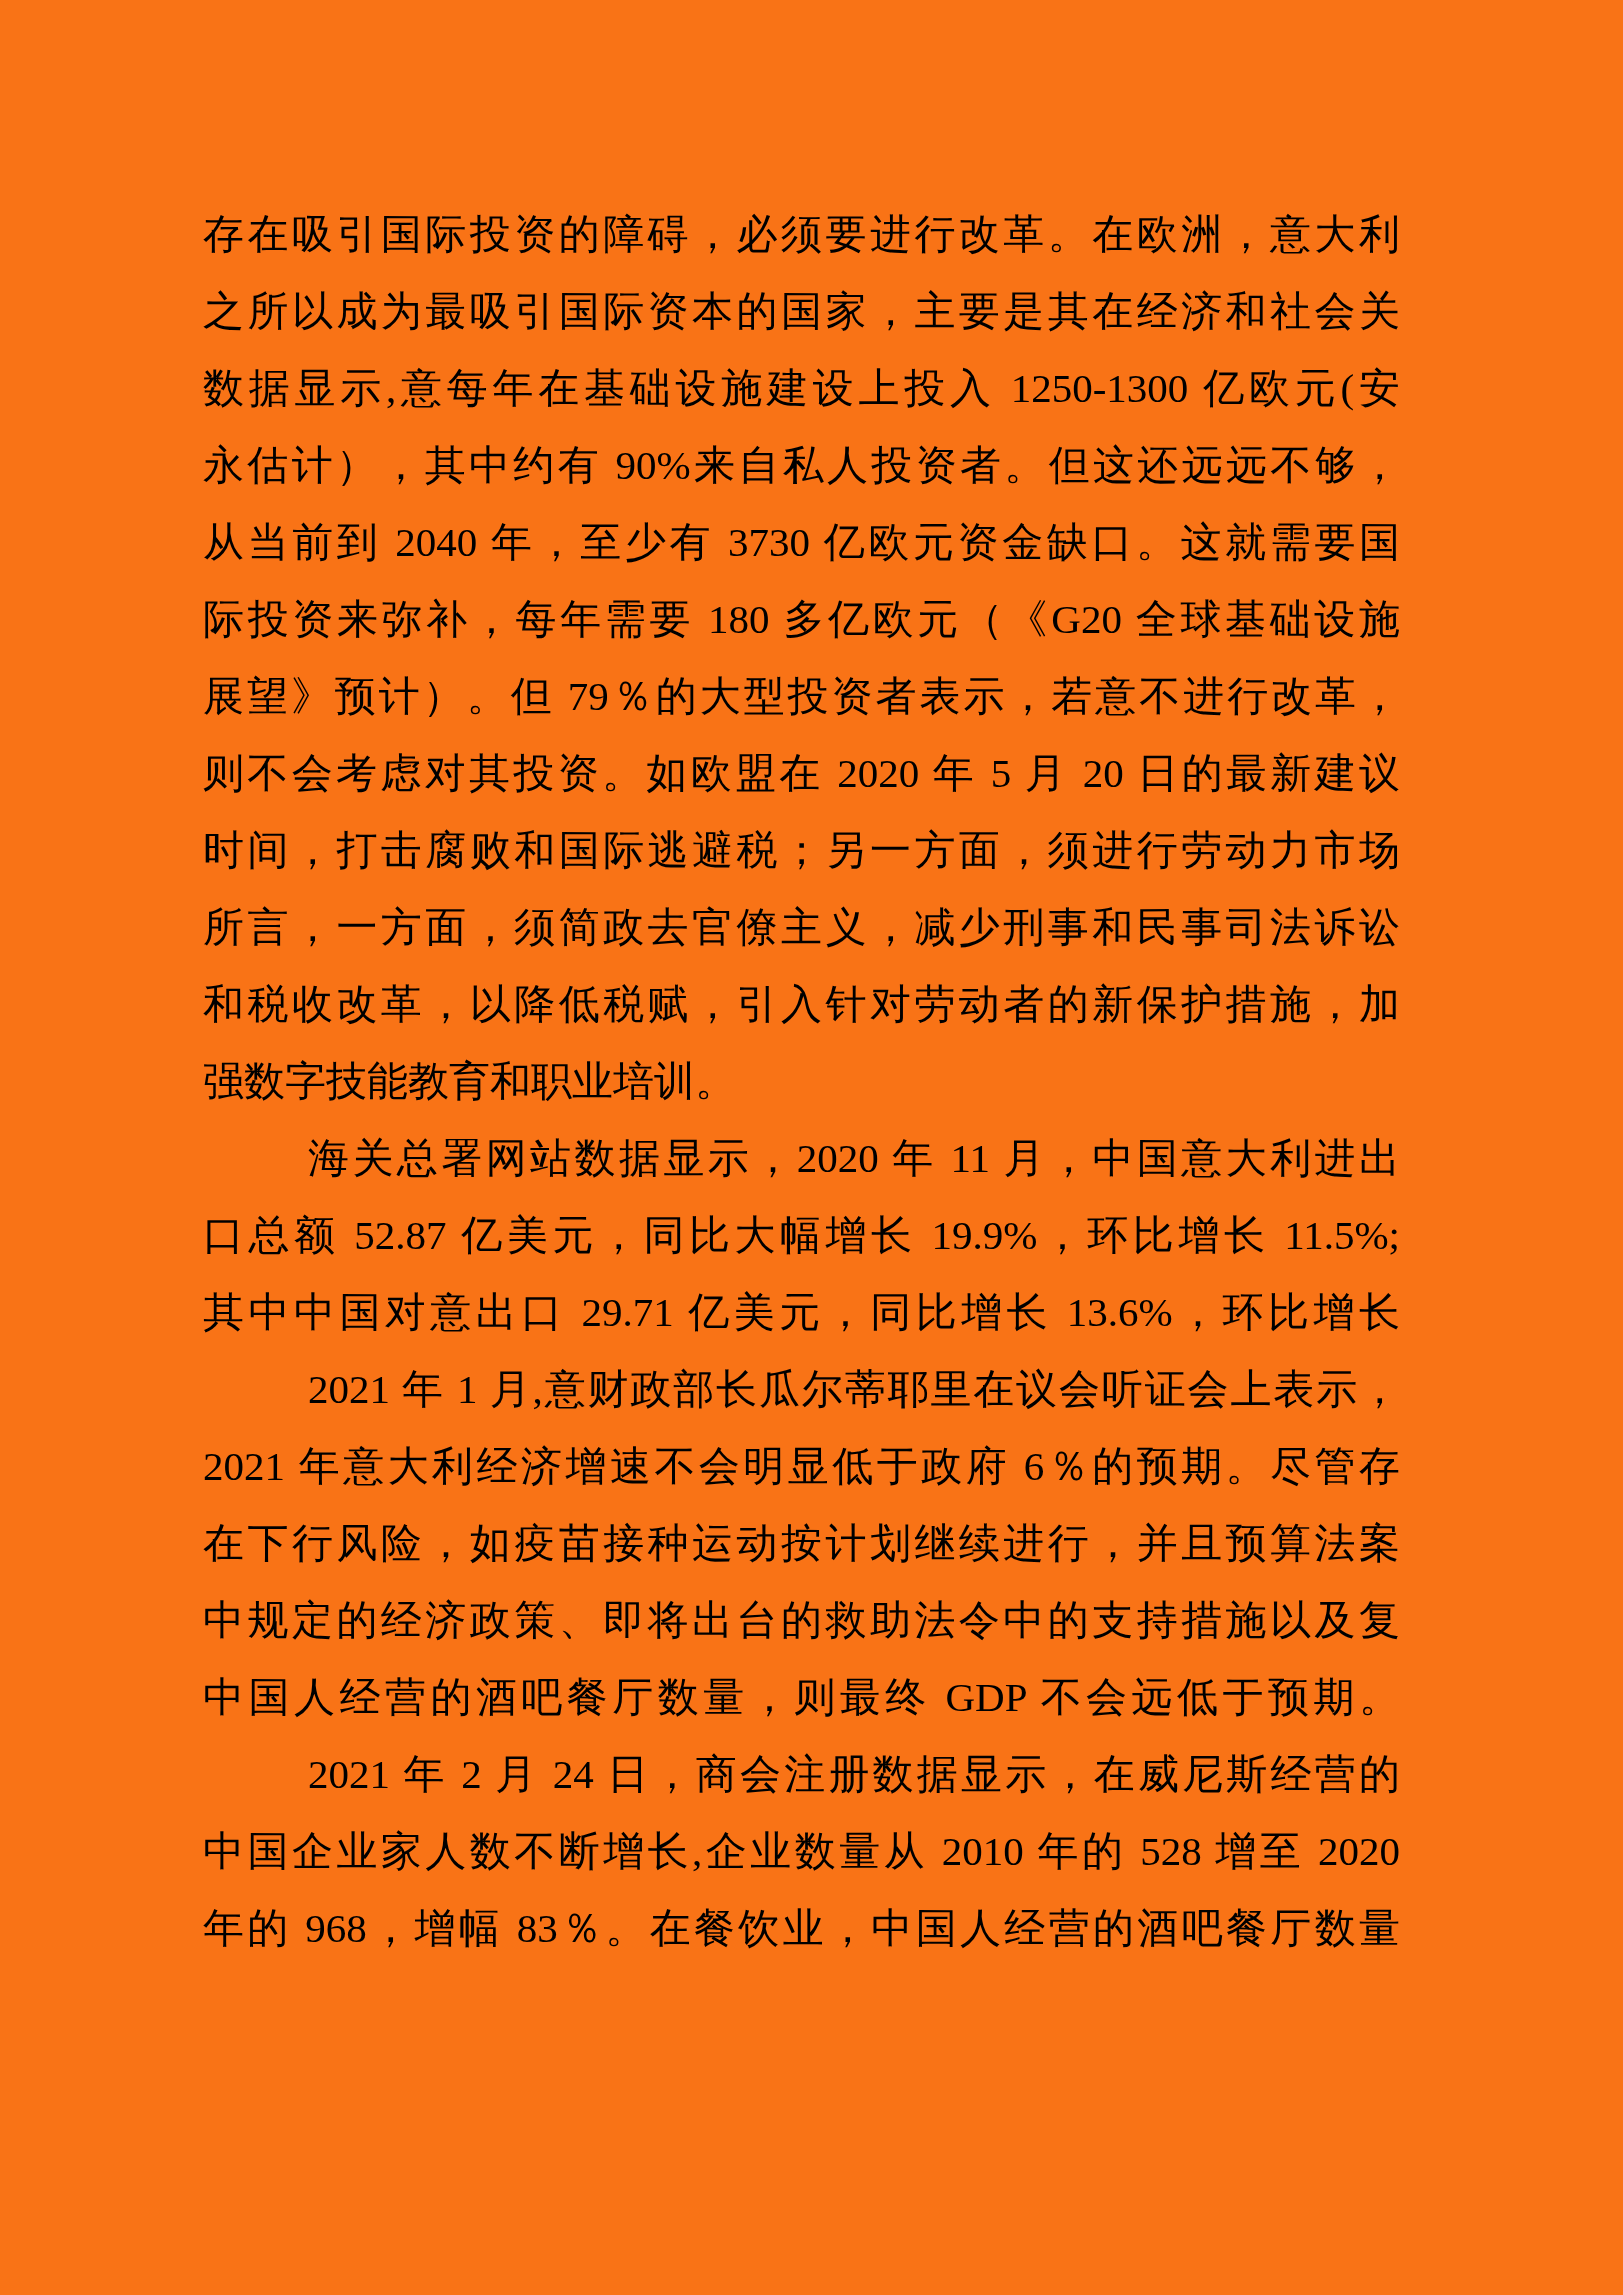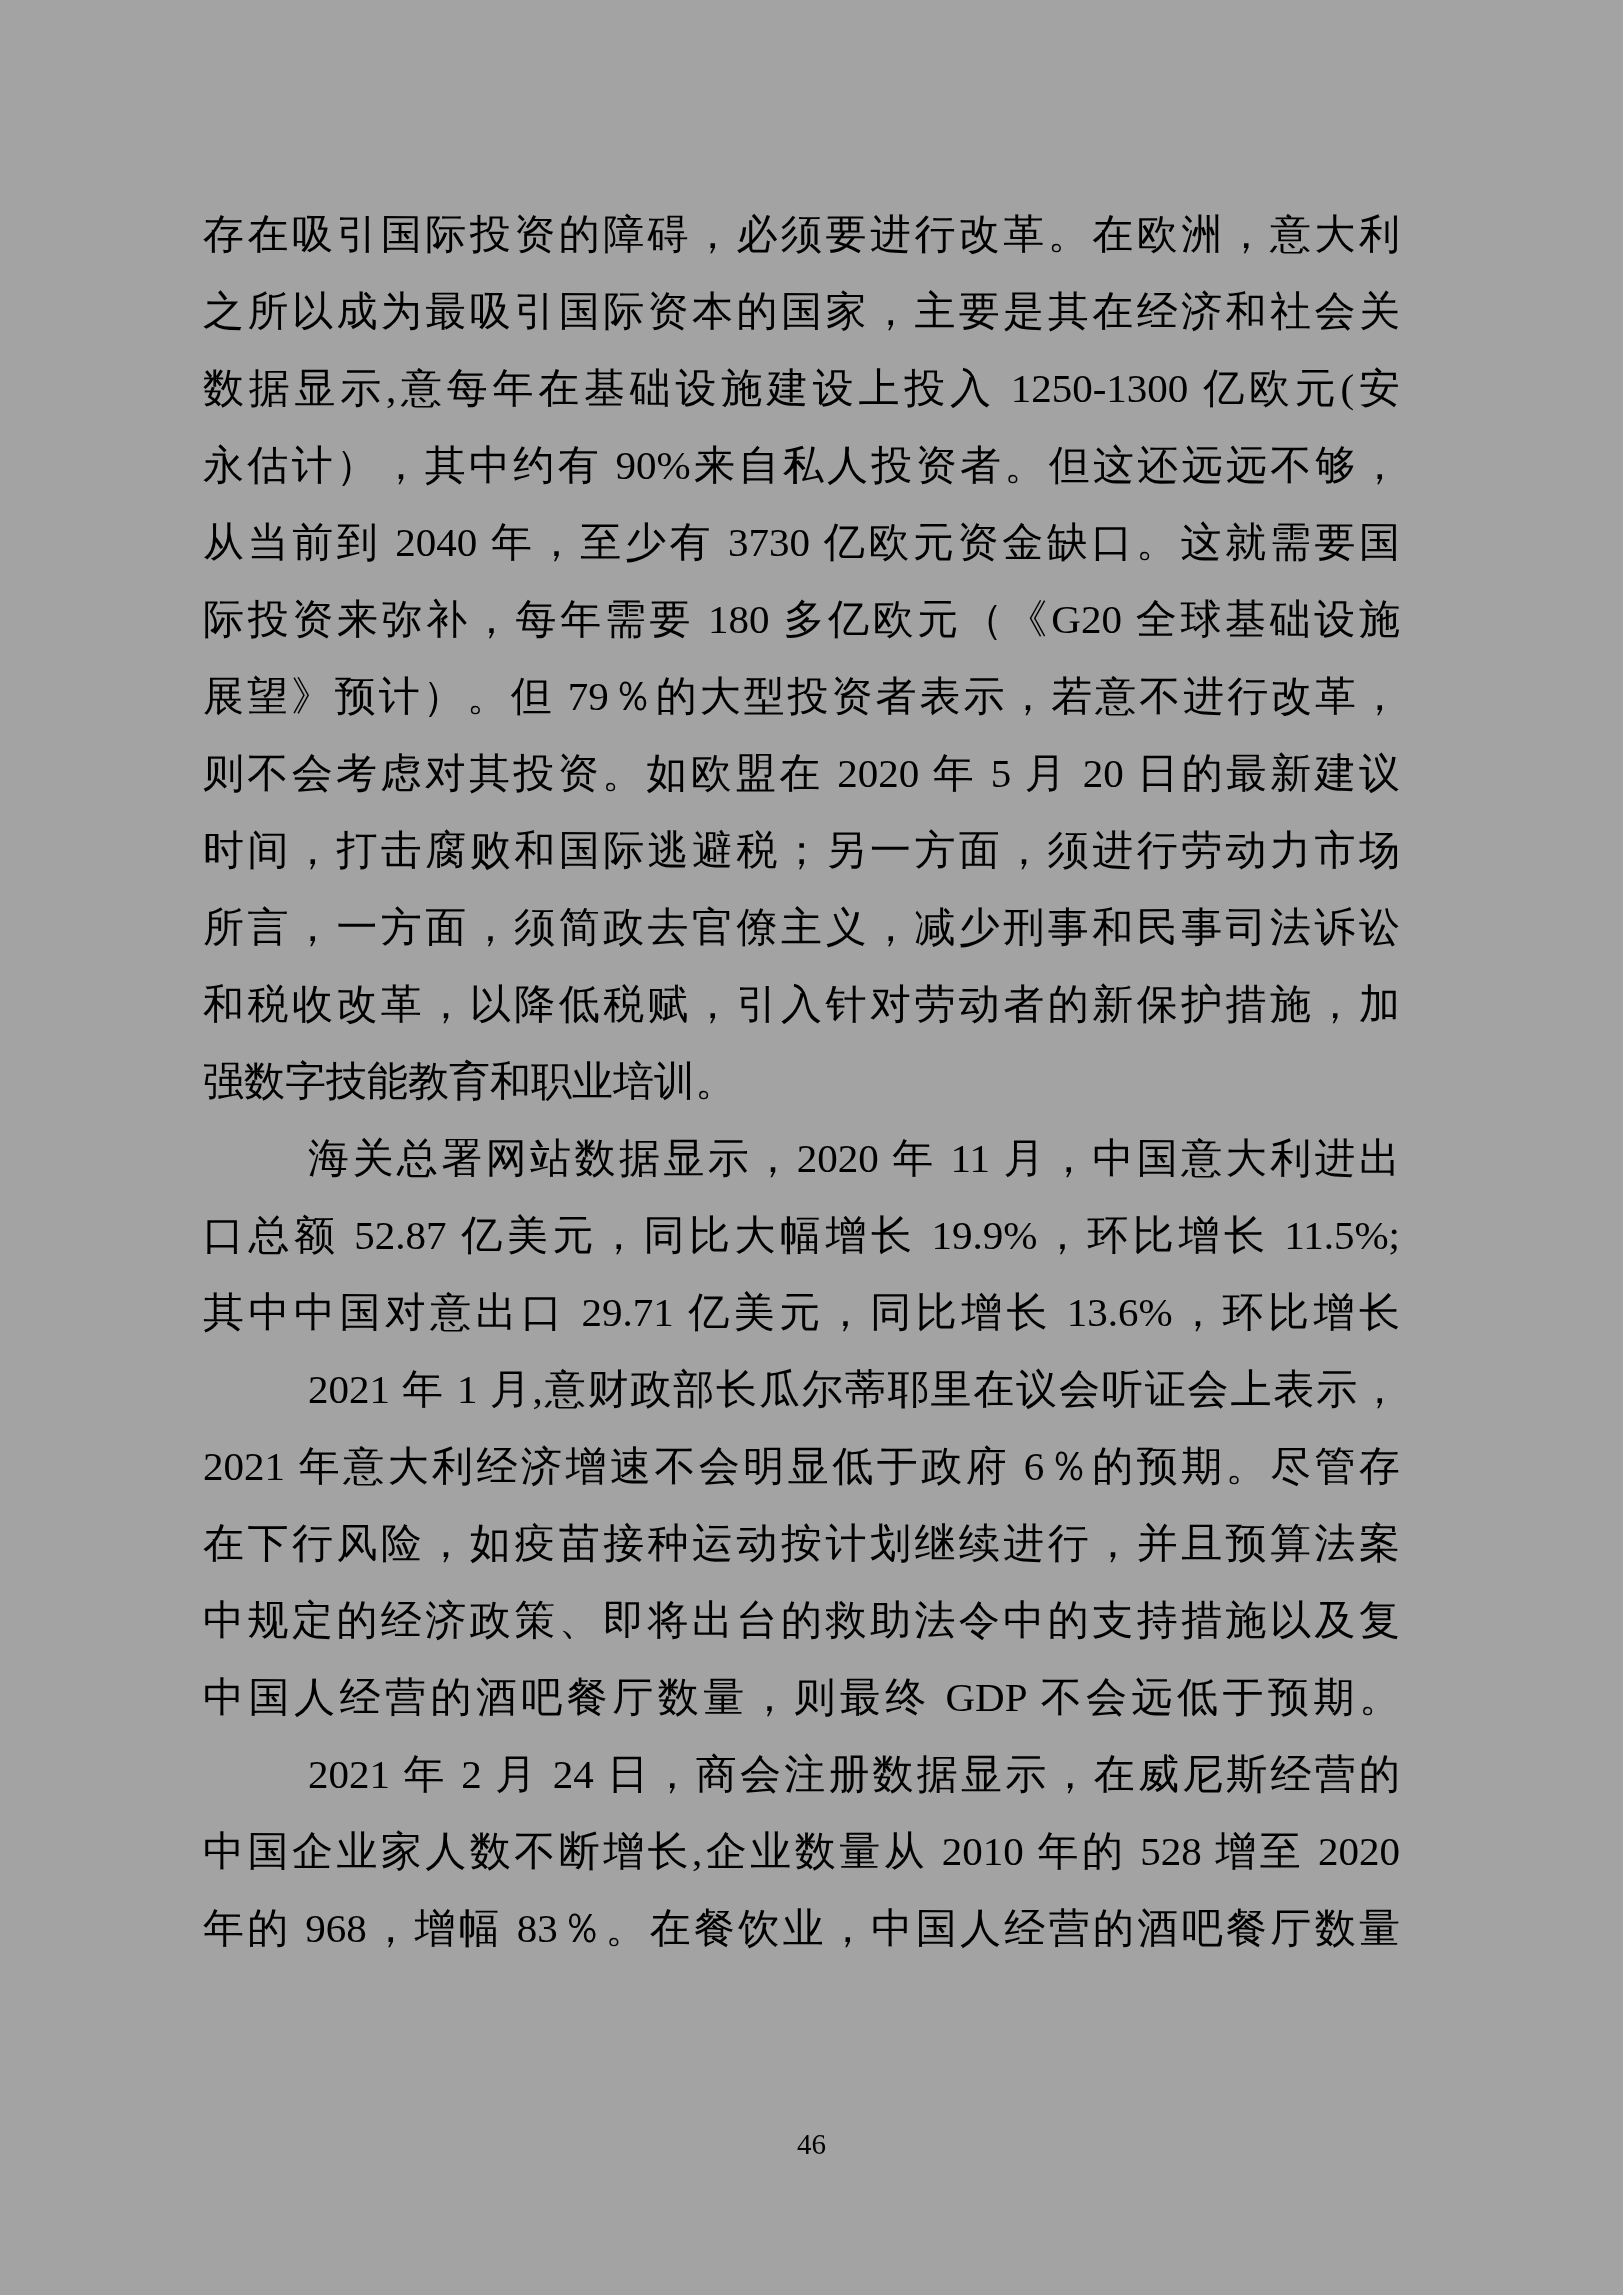--- a/index.html
+++ b/index.html
@@ -10,21 +10,21 @@
   body {
     width: 1623px;
     height: 2295px;
     position: relative;
     font-family: "Liberation Serif", "DejaVu Serif", serif;
     color: #000000;
   }
   .page {
     position: absolute;
     inset: 0;
-    background: #a3a3a3;
+    background: #f97316;
   }
   .text-block {
     position: absolute;
     left: 203px;
     top: 196px;
     width: 1197px;
   }
   .paragraph {
     margin: 0;
     padding: 0;
@@ -85,15 +85,14 @@
         <div class="line j">在下行风险，如疫苗接种运动按计划继续进行，并且预算法案</div>
         <div class="line j">中规定的经济政策、即将出台的救助法令中的支持措施以及复</div>
         <div class="line j">中国人经营的酒吧餐厅数量，则最终 GDP 不会远低于预期。</div>
       </div>
       <div class="paragraph">
         <div class="line j indent">2021 年 2 月 24 日，商会注册数据显示，在威尼斯经营的</div>
         <div class="line j">中国企业家人数不断增长,企业数量从 2010 年的 528 增至 2020</div>
         <div class="line j">年的 968，增幅 83％。在餐饮业，中国人经营的酒吧餐厅数量</div>
       </div>
     </div>
-  <div class="page-footer">46</div>
 </div>
 
 
 </body></html>

